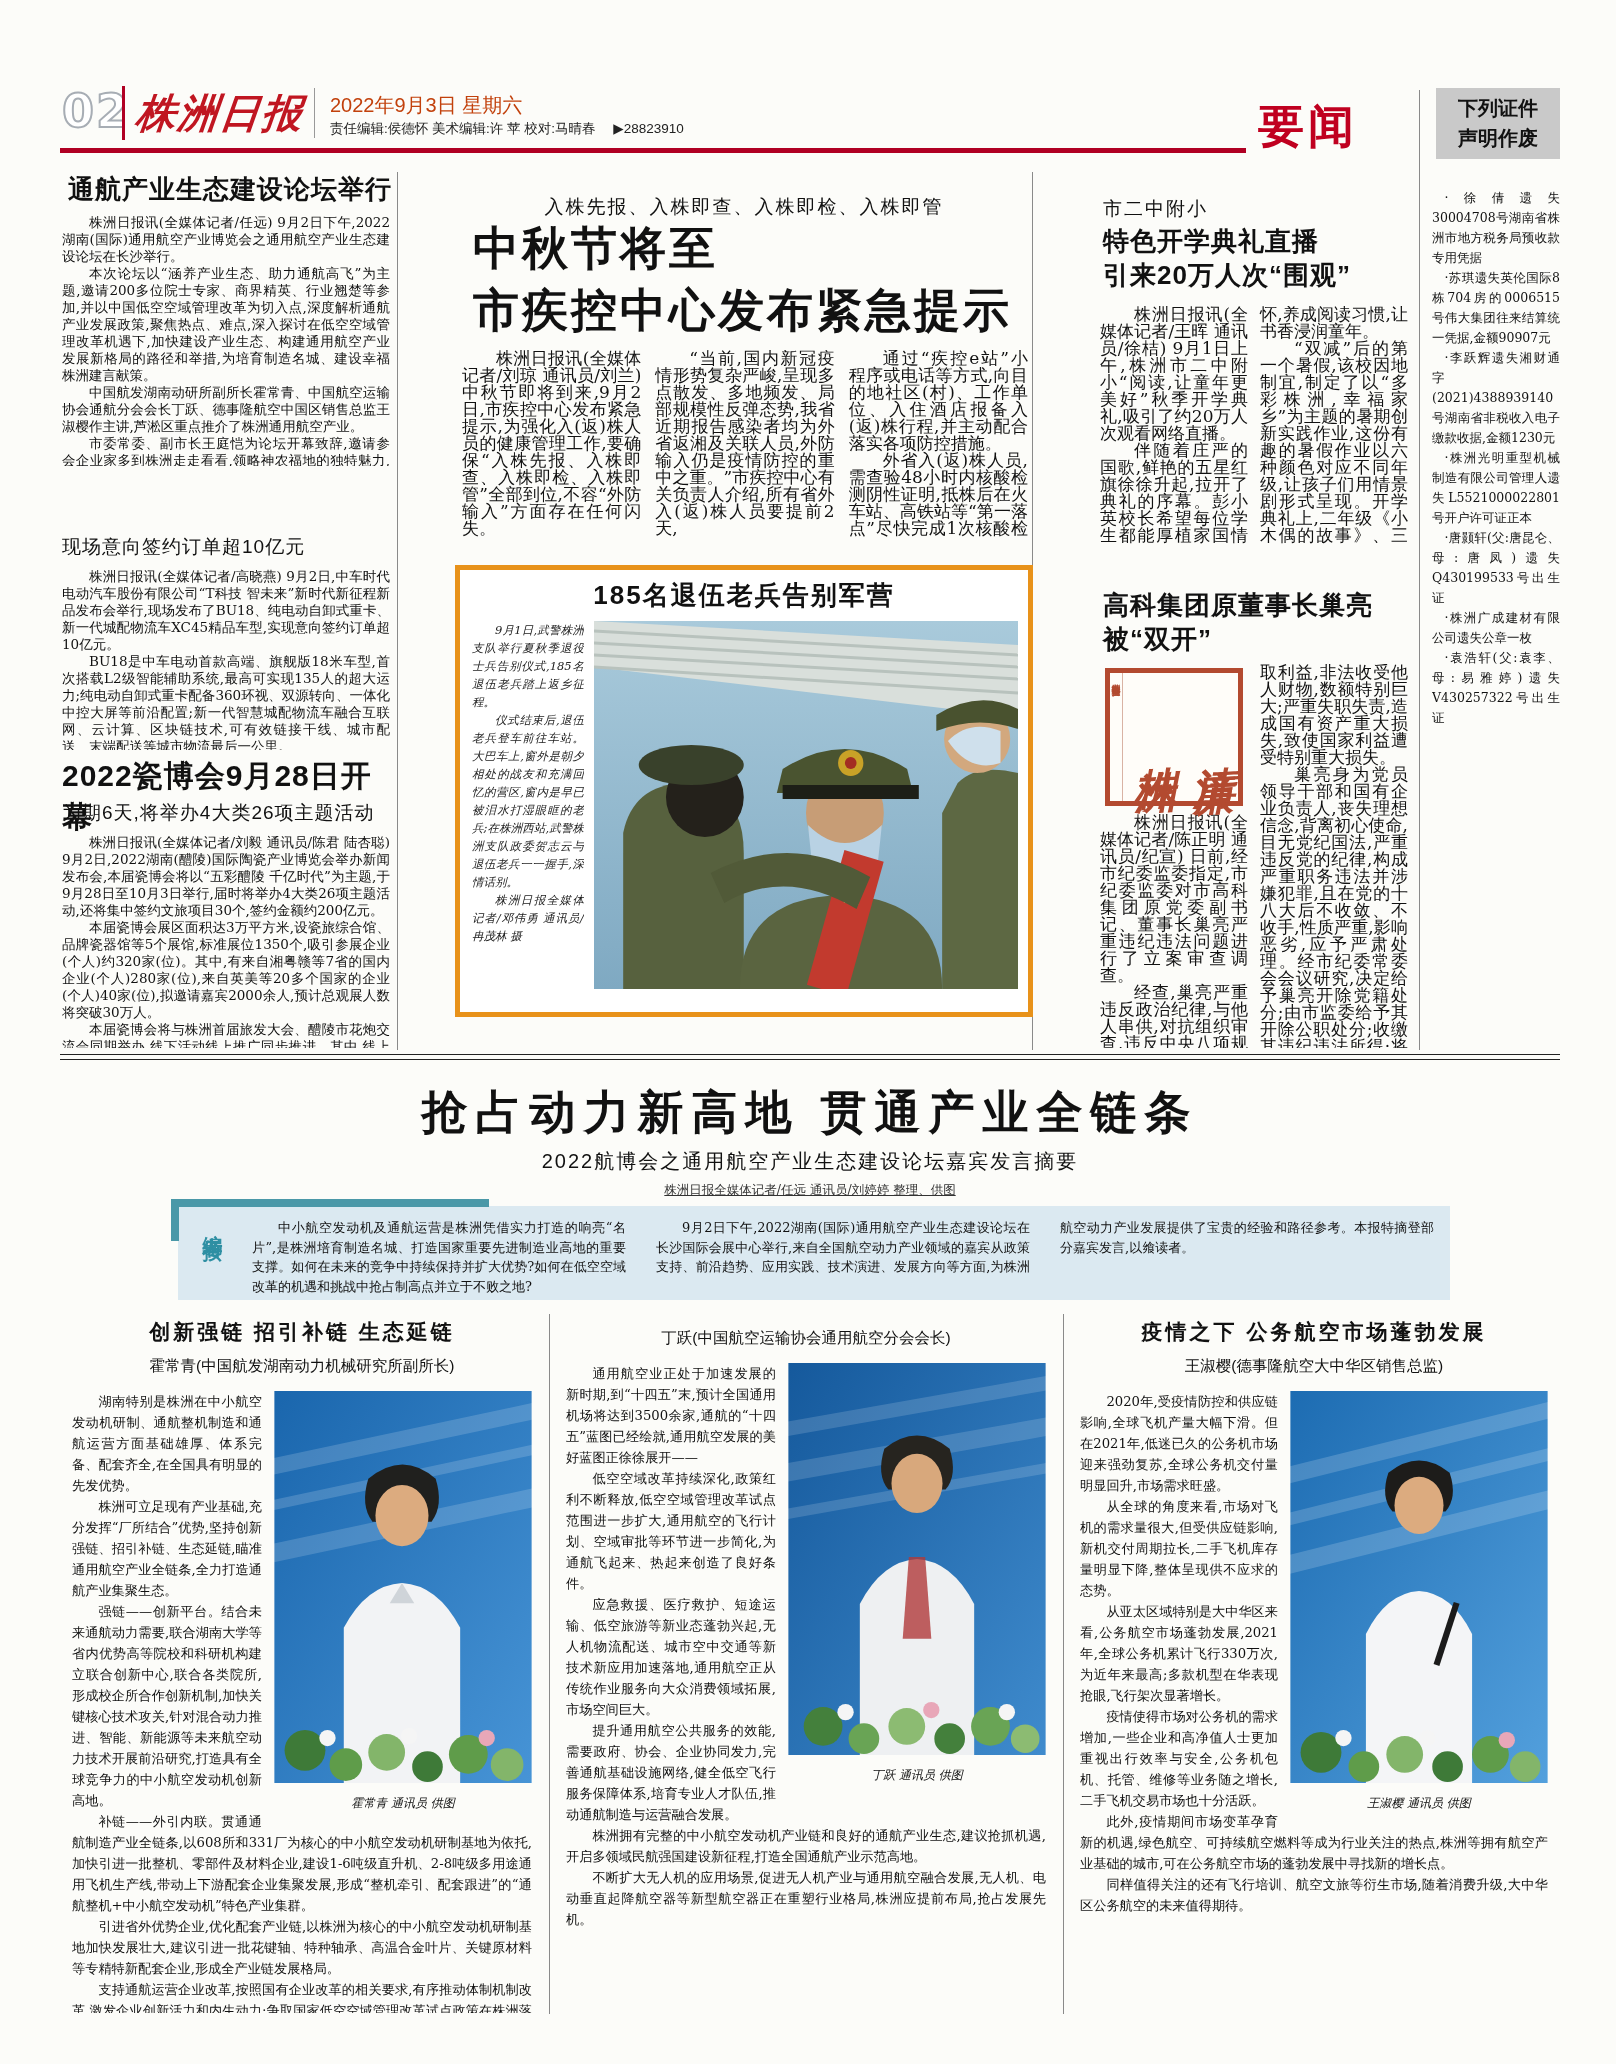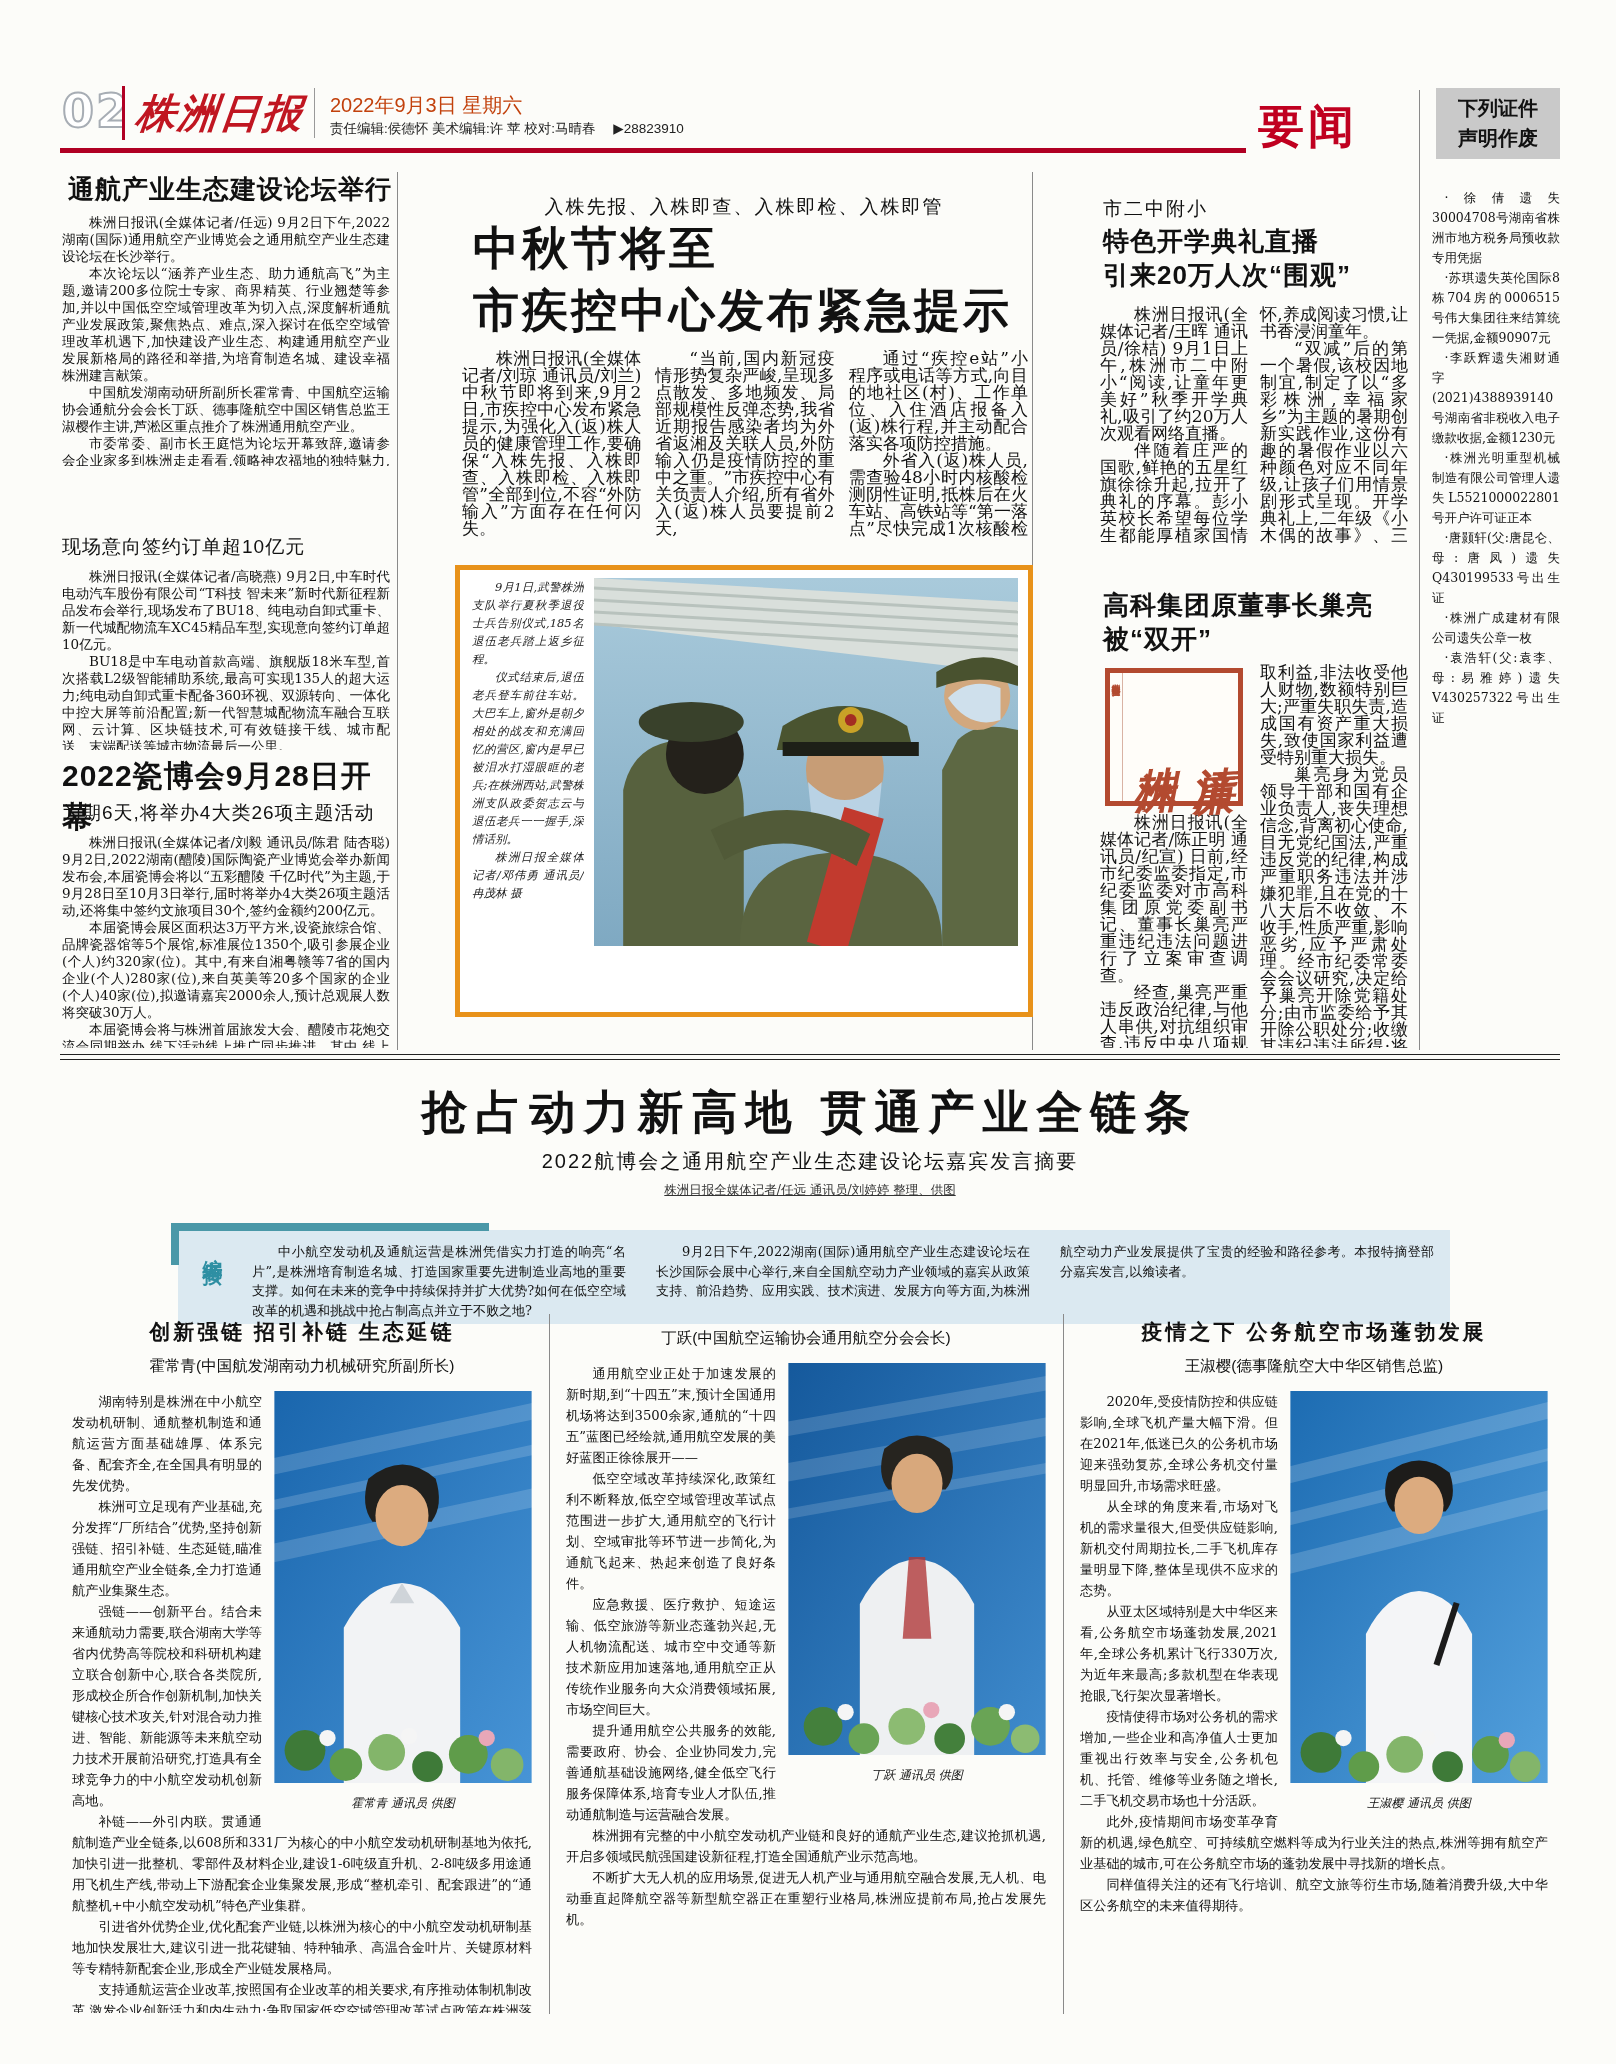--- a/index.html
+++ b/index.html
@@ -47,21 +47,21 @@
             font-family:"DejaVu Serif",serif;transform:rotate(-3deg);letter-spacing:4px;}
   
   .btitle{font-size:46px;font-weight:900;letter-spacing:8px;text-align:center;}
   .bsub{font-size:20px;text-align:center;letter-spacing:2px;}
   .bby{font-size:12.5px;text-align:center;color:#333;}
   .notebox{background:#dbe9f1;position:relative;}
   .notebox::before{content:"";position:absolute;left:-7px;top:-7px;width:310px;height:34px;
                    border-left:8px solid #4a98a8;border-top:8px solid #4a98a8;}
   .notelabel{writing-mode:vertical-rl;font-size:20px;font-weight:bold;color:#2e8fa3;letter-spacing:4px;
              position:absolute;left:22px;top:12px;font-family:"Liberation Sans",sans-serif;}
-  .notetext{margin-left:62px;padding:12px 16px 10px 12px;column-count:3;column-gap:30px;margin-top:24px;}
+  .notetext{margin-left:62px;padding:12px 16px 10px 12px;column-count:3;column-gap:30px;}
   .notetext p{font-size:13px;line-height:19.5px;text-align:justify;text-indent:2em;margin:0;}
   .sp-h{font-size:21px;font-weight:bold;text-align:center;letter-spacing:3px;}
   .sp-n{font-size:15.5px;text-align:center;margin-top:10px;}
   .sp-body{font-size:13.2px;line-height:21px;text-align:justify;margin-top:14px;}
   .sp-body p{text-indent:2em;margin:0;}
   .sp-photo{float:right;width:258px;margin:0 0 4px 12px;}
   .sp-cap{font-size:12px;font-style:italic;text-align:center;margin-top:4px;}
   .twocol{column-count:2;column-gap:12px;}
   .threecol{column-count:3;column-gap:14px;}
 </style>
@@ -131,20 +131,21 @@
   <div class="abs clip threecol" style="left:462px;top:350px;width:566px;height:200px;">
     <p class="bp-sm">株洲日报讯(全媒体记者/刘琼 通讯员/刘兰) 中秋节即将到来,9月2日,市疾控中心发布紧急提示,为强化入(返)株人员的健康管理工作,要确保“入株先报、入株即查、入株即检、入株即管”全部到位,不容“外防输入”方面存在任何闪失。</p>
     <p class="bp-sm">“当前,国内新冠疫情形势复杂严峻,呈现多点散发、多地频发、局部规模性反弹态势,我省近期报告感染者均为外省返湘及关联人员,外防输入仍是疫情防控的重中之重。”市疾控中心有关负责人介绍,所有省外入(返)株人员要提前2天,</p>
     <p class="bp-sm">通过“疾控e站”小程序或电话等方式,向目的地社区(村)、工作单位、入住酒店报备入(返)株行程,并主动配合落实各项防控措施。</p>
     <p class="bp-sm">外省入(返)株人员,需查验48小时内核酸检测阴性证明,抵株后在火车站、高铁站等“第一落点”尽快完成1次核酸检测,落实“入株即检”;3天内再完成2次核酸检测(间隔24小时),其间做好自我健康监测,不聚餐、不聚会、不前往人员密集场所。</p>
     <p class="bp-sm">值得一提的是,国内高风险地区入(返)株人员实施7天集中隔离医学观察,在第1、2、3、5、7天各开展一次核酸检测;国内中风险地区入(返)株人员,实施7天居家隔离医学观察,在第1、4、7天各开展一次核酸检测;国内低风险地区入(返)株人员,3天内完成2次核酸检测,并做好自我健康监测。</p>
 
   </div>
 
   <div class="abs pbox" style="left:455px;top:565px;width:568px;height:442px;">
+    <div class="pbox-title sans">185名退伍老兵告别军营</div>
     <div style="display:flex;padding:8px 10px 0 12px;">
       <div class="clip" style="width:112px;height:372px;">
         <p class="cap">9月1日,武警株洲支队举行夏秋季退役士兵告别仪式,185名退伍老兵踏上返乡征程。</p>
         <p class="cap">仪式结束后,退伍老兵登车前往车站。大巴车上,窗外是朝夕相处的战友和充满回忆的营区,窗内是早已被泪水打湿眼眶的老兵;在株洲西站,武警株洲支队政委贺志云与退伍老兵一一握手,深情话别。</p>
         <p class="cap">株洲日报全媒体记者/邓伟勇 通讯员/冉茂林 摄</p>
       </div>
       <div style="flex:1;margin-left:10px;">
         <svg viewBox="0 0 436 368" width="100%" height="368" preserveAspectRatio="none">
           <defs>
             <linearGradient id="sky" x1="0" y1="0" x2="0" y2="1">

